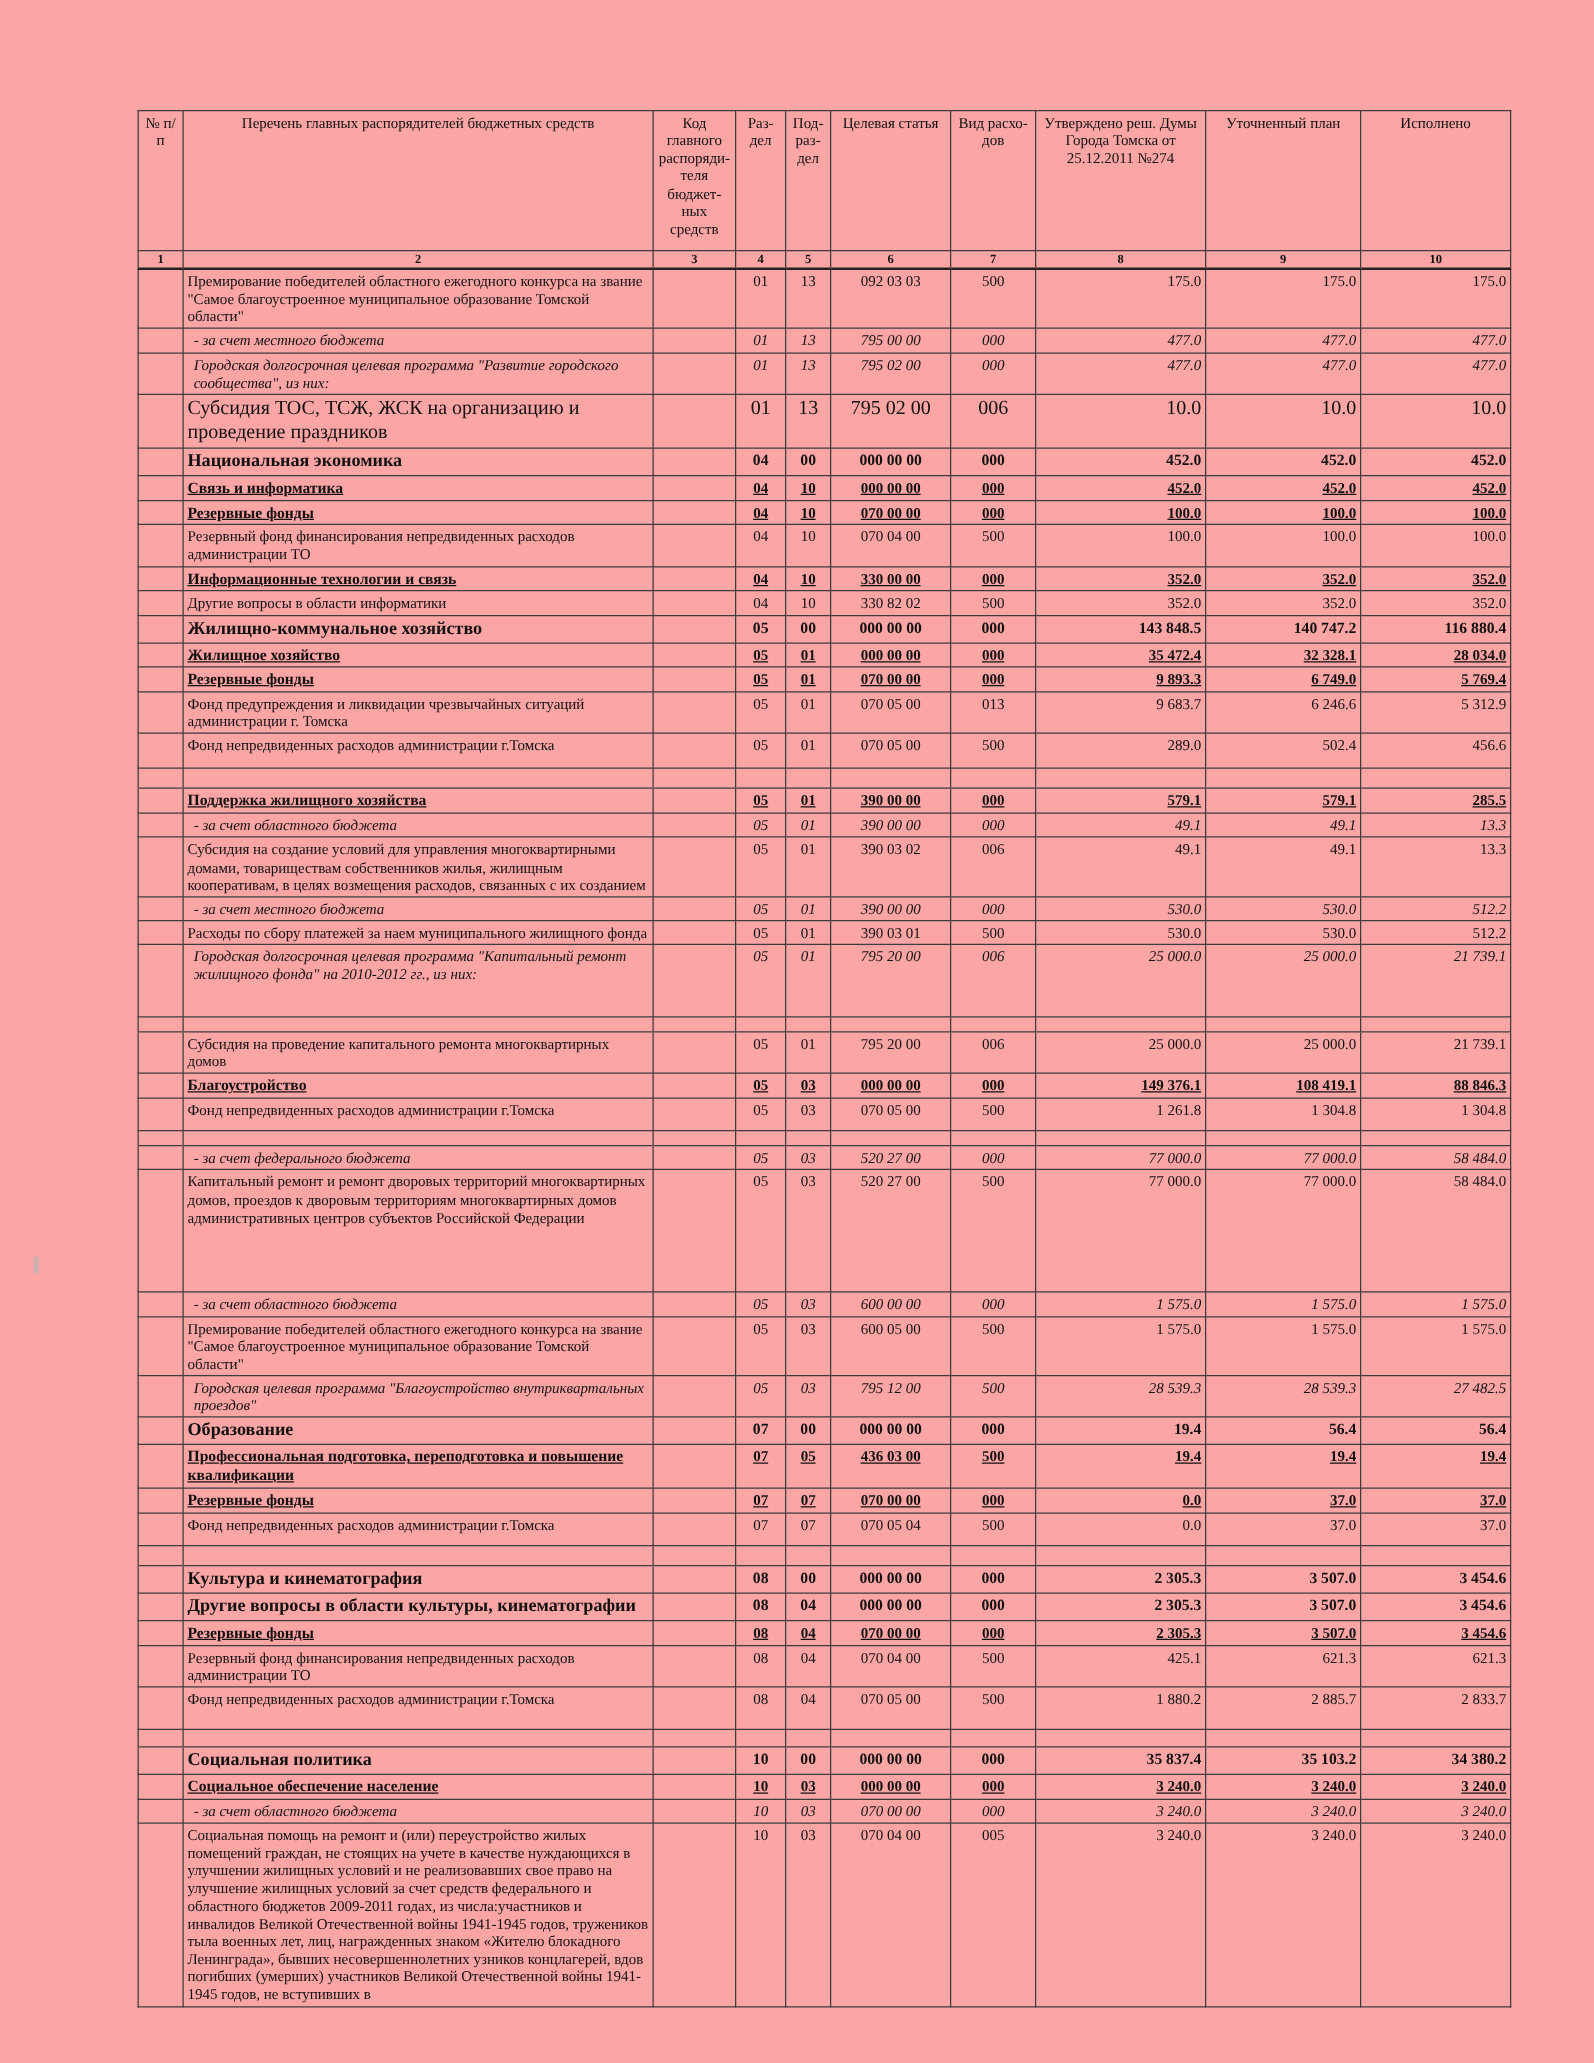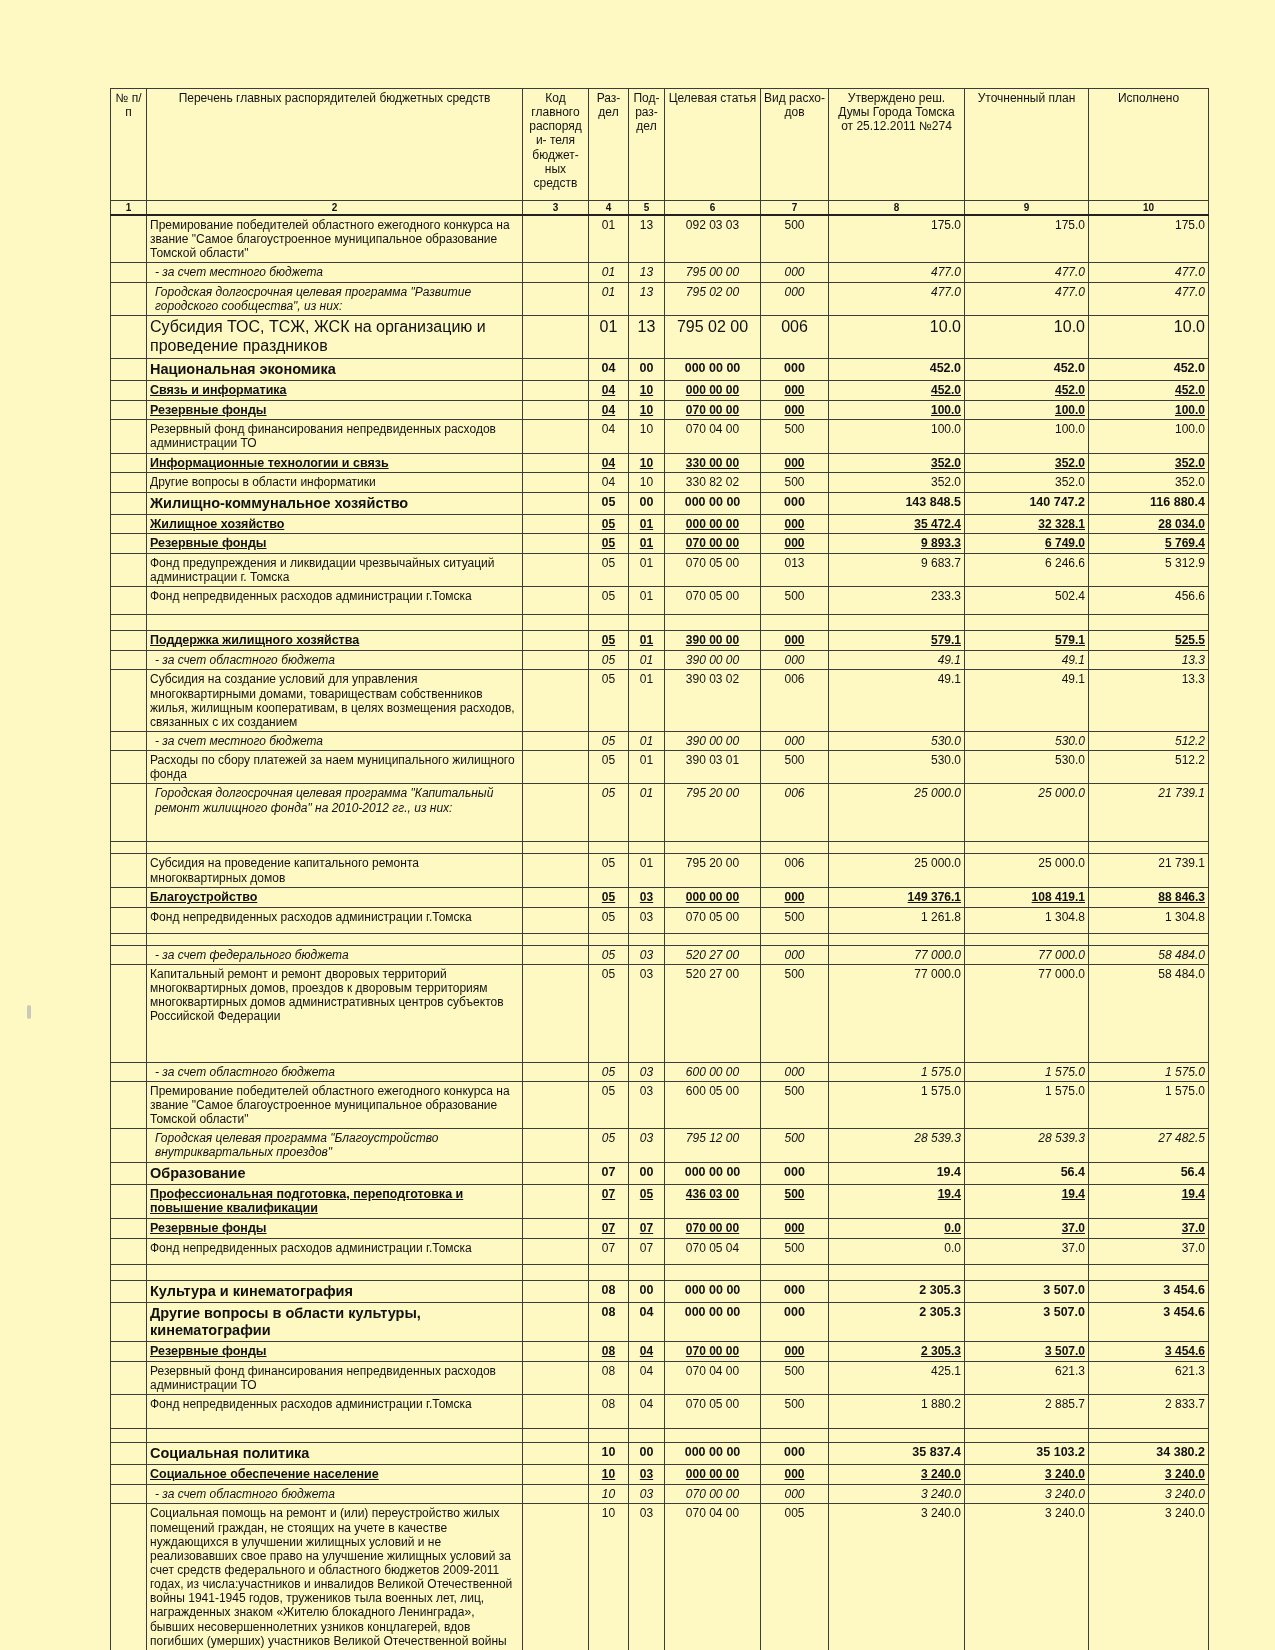--- a/index.html
+++ b/index.html
@@ -1,22 +1,22 @@
 <!DOCTYPE html>
 <html><head>
 <meta charset="utf-8">
 <style>
   html, body { margin: 0; padding: 0; background: #e8e8e8; }
   .page {
     position: relative;
     width: 1275px;
     height: 1650px;
-    background: #fef9c3;
+    background: #fca5a5;
     overflow: hidden;
-    font-family: Liberation Sans, sans-serif;
+    font-family: Liberation Serif, serif;
     color: #111;
   }
   .table-wrap { position: absolute; left: 110px; top: 88px; }
 
   table.budget {
     border-collapse: collapse;
     table-layout: fixed;
     width: 1098px;
   }
   table.budget th, table.budget td {
@@ -289,21 +289,21 @@
             <td class="c-money">5 312.9</td>
           </tr>
           <tr class="normal" style="height: 28px;">
             <td class="c-idx"></td>
             <td class="c-name">Фонд непредвиденных расходов администрации г.Томска</td>
             <td class="c-kod"></td>
             <td class="c-code">05</td>
             <td class="c-code">01</td>
             <td class="c-code">070 05 00</td>
             <td class="c-code">500</td>
-            <td class="c-money">233.3</td>
+            <td class="c-money">289.0</td>
             <td class="c-money">502.4</td>
             <td class="c-money">456.6</td>
           </tr>
           <tr class="spacer" style="height: 16px;">
             <td class="c-idx"></td>
             <td class="c-name"></td>
             <td class="c-kod"></td>
             <td class="c-code"></td>
             <td class="c-code"></td>
             <td class="c-code"></td>
@@ -315,21 +315,21 @@
           <tr class="h2">
             <td class="c-idx"></td>
             <td class="c-name">Поддержка жилищного хозяйства</td>
             <td class="c-kod"></td>
             <td class="c-code">05</td>
             <td class="c-code">01</td>
             <td class="c-code">390 00 00</td>
             <td class="c-code">000</td>
             <td class="c-money">579.1</td>
             <td class="c-money">579.1</td>
-            <td class="c-money">525.5</td>
+            <td class="c-money">285.5</td>
           </tr>
           <tr class="italic">
             <td class="c-idx"></td>
             <td class="c-name">- за счет областного бюджета</td>
             <td class="c-kod"></td>
             <td class="c-code">05</td>
             <td class="c-code">01</td>
             <td class="c-code">390 00 00</td>
             <td class="c-code">000</td>
             <td class="c-money">49.1</td>

